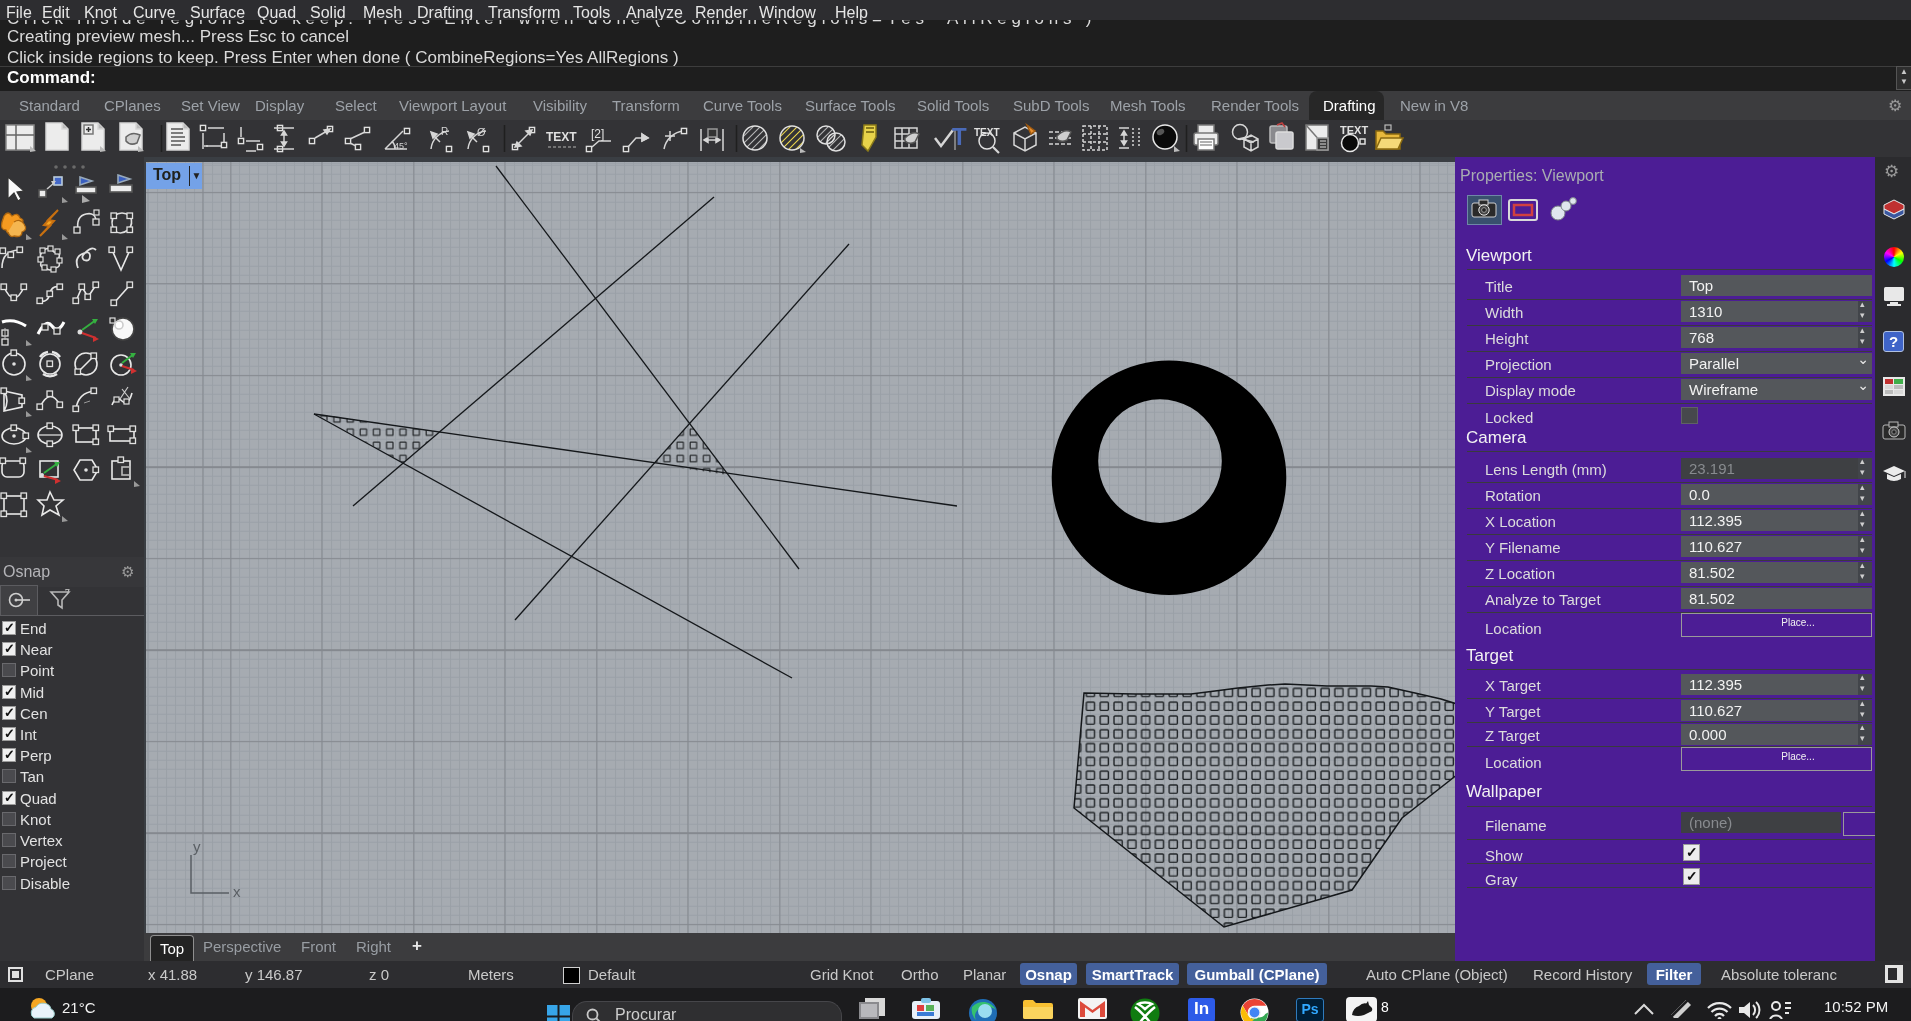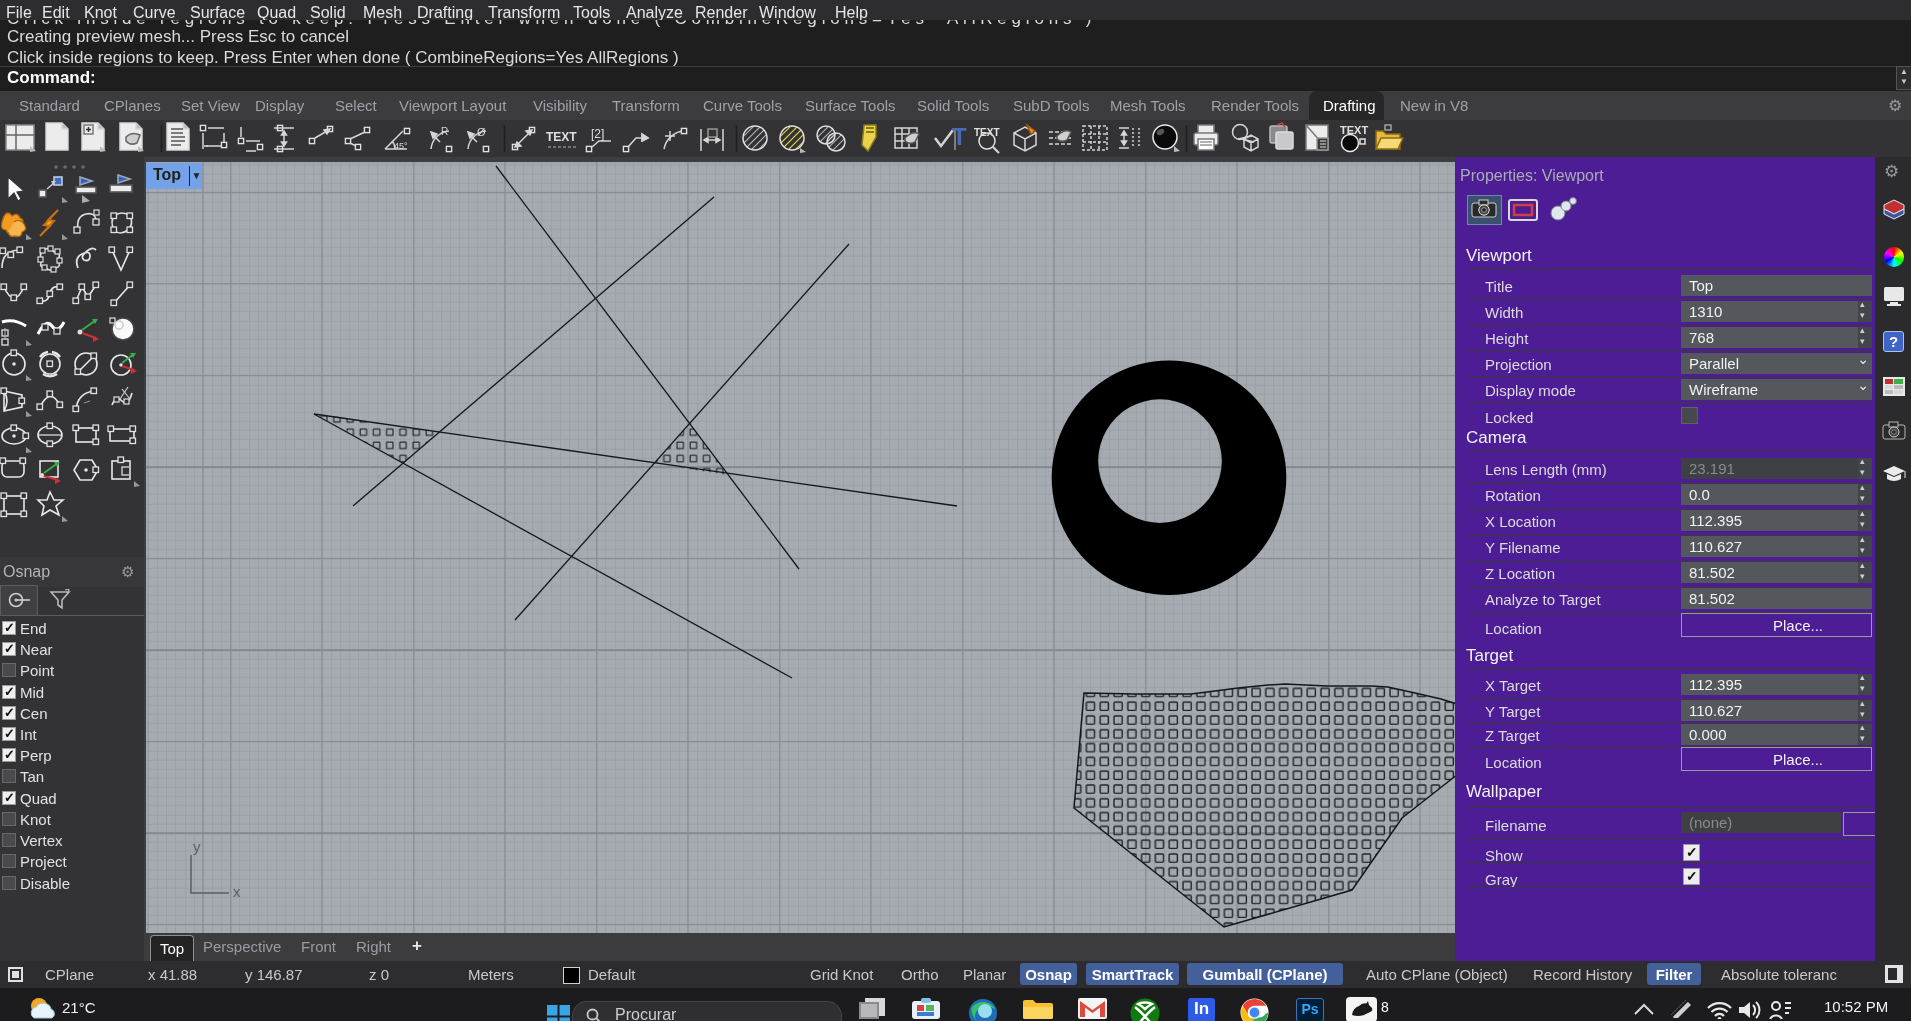--- a/index.html
+++ b/index.html
@@ -49,21 +49,21 @@
   #taskbar{left:0;top:988px;width:1911px;height:33px;background:#1c1c1e;color:#fff;font-size:14px;}
   
   #rpanel .sect{position:absolute;left:11px;color:#f2f2f2;font-size:17px;}
   #rpanel .rowline{position:absolute;left:12px;width:405px;height:1px;background:#3a3a3d;}
   #rpanel .rlbl{position:absolute;left:30px;color:#dcdcdc;font-size:15px;white-space:nowrap;}
   #rpanel .rbox{position:absolute;left:226px;width:191px;height:21px;background:#54575b;color:#f2f2f2;font-size:15px;padding:2px 0 0 8px;box-sizing:border-box;white-space:nowrap;}
   #rpanel .rbox.dis{background:#3e4043;color:#888b8f;}
   #rpanel .spin{position:absolute;right:0;top:0;width:14px;height:21px;background:#42454a;}
   #rpanel .spin:before{content:"\25B4\A\25BE";white-space:pre;position:absolute;left:2px;top:-2px;font-size:9px;line-height:11px;color:#cfcfcf;}
   #rpanel .chev{position:absolute;right:3px;top:-2px;color:#e8e8e8;font-size:14px;}
-  #rpanel .rbtn{position:absolute;left:226px;width:191px;height:24px;border:1px solid #9a9a9a;color:#f2f2f2;font-size:15px;text-align:center;padding-top:3px;box-sizing:border-box;padding-left:43px;}
+  #rpanel .rbtn{position:absolute;left:226px;width:191px;height:24px;border:1px solid #9a9a9a;color:#f2f2f2;font-size:10px;text-align:center;padding-top:3px;box-sizing:border-box;padding-left:43px;}
   #rpanel .cb0{position:absolute;width:17px;height:17px;background:#46484c;border:1px solid #5f6165;box-sizing:border-box;}
   #rpanel .cb1{position:absolute;width:17px;height:17px;background:#ededed;border:1px solid #9a9a9a;box-sizing:border-box;}
   #rpanel .cb1:before{content:"\2713";position:absolute;left:2px;top:-1px;color:#111;font-size:14px;font-weight:bold;}
   
   .osrow{position:absolute;left:0;height:21px;font-size:15px;color:#e2e2e2;}
   .osrow .bx{position:absolute;left:2px;top:2px;width:14px;height:14px;background:#4a4a4e;border:1px solid #69696d;box-sizing:border-box;}
   .osrow .bx.c{background:#efefef;border-color:#9a9a9a;}
   .osrow .bx.c:before{content:"\2713";position:absolute;left:1px;top:-2px;color:#111;font-size:13px;font-weight:bold;}
   .osrow .lb{position:absolute;left:20px;top:1px;}
 </style>
@@ -823,21 +823,21 @@
   <div class="s" style="left:245px">y 146.87</div>
   <div class="s" style="left:369px">z 0</div>
   <div class="s" style="left:468px">Meters</div>
   <div class="s" style="left:563px;top:6px;width:15px;height:15px;background:#000;border:1px solid #cfcfcf;"></div>
   <div class="s" style="left:588px">Default</div>
   <div class="s" style="left:810px">Grid Knot</div>
   <div class="s" style="left:901px">Ortho</div>
   <div class="s" style="left:963px">Planar</div>
   <div class="pill" style="left:1020px;width:57px">Osnap</div>
   <div class="pill" style="left:1086px;width:93px">SmartTrack</div>
-  <div class="pill" style="left:1187px;width:156px">Gumball (CPlane)</div>
+  <div class="pill" style="left:1187px;width:140px">Gumball (CPlane)</div>
 
   <div class="s" style="left:1366px">Auto CPlane (Object)</div>
   <div class="s" style="left:1533px">Record History</div>
   <div class="pill" style="left:1647px;width:54px">Filter</div>
   <div class="s" style="left:1721px">Absolute toleranc</div>
   <div class="s" style="left:1885px;top:4px;width:18px;height:18px;border:3px solid #e3e3e3;border-right:6px solid #e3e3e3;box-sizing:border-box;background:#2a2a2d;"></div>
 </div>
 
 <div id="taskbar" class="abs">
   <svg class="abs" style="left:26px;top:8px" width="34" height="25">

